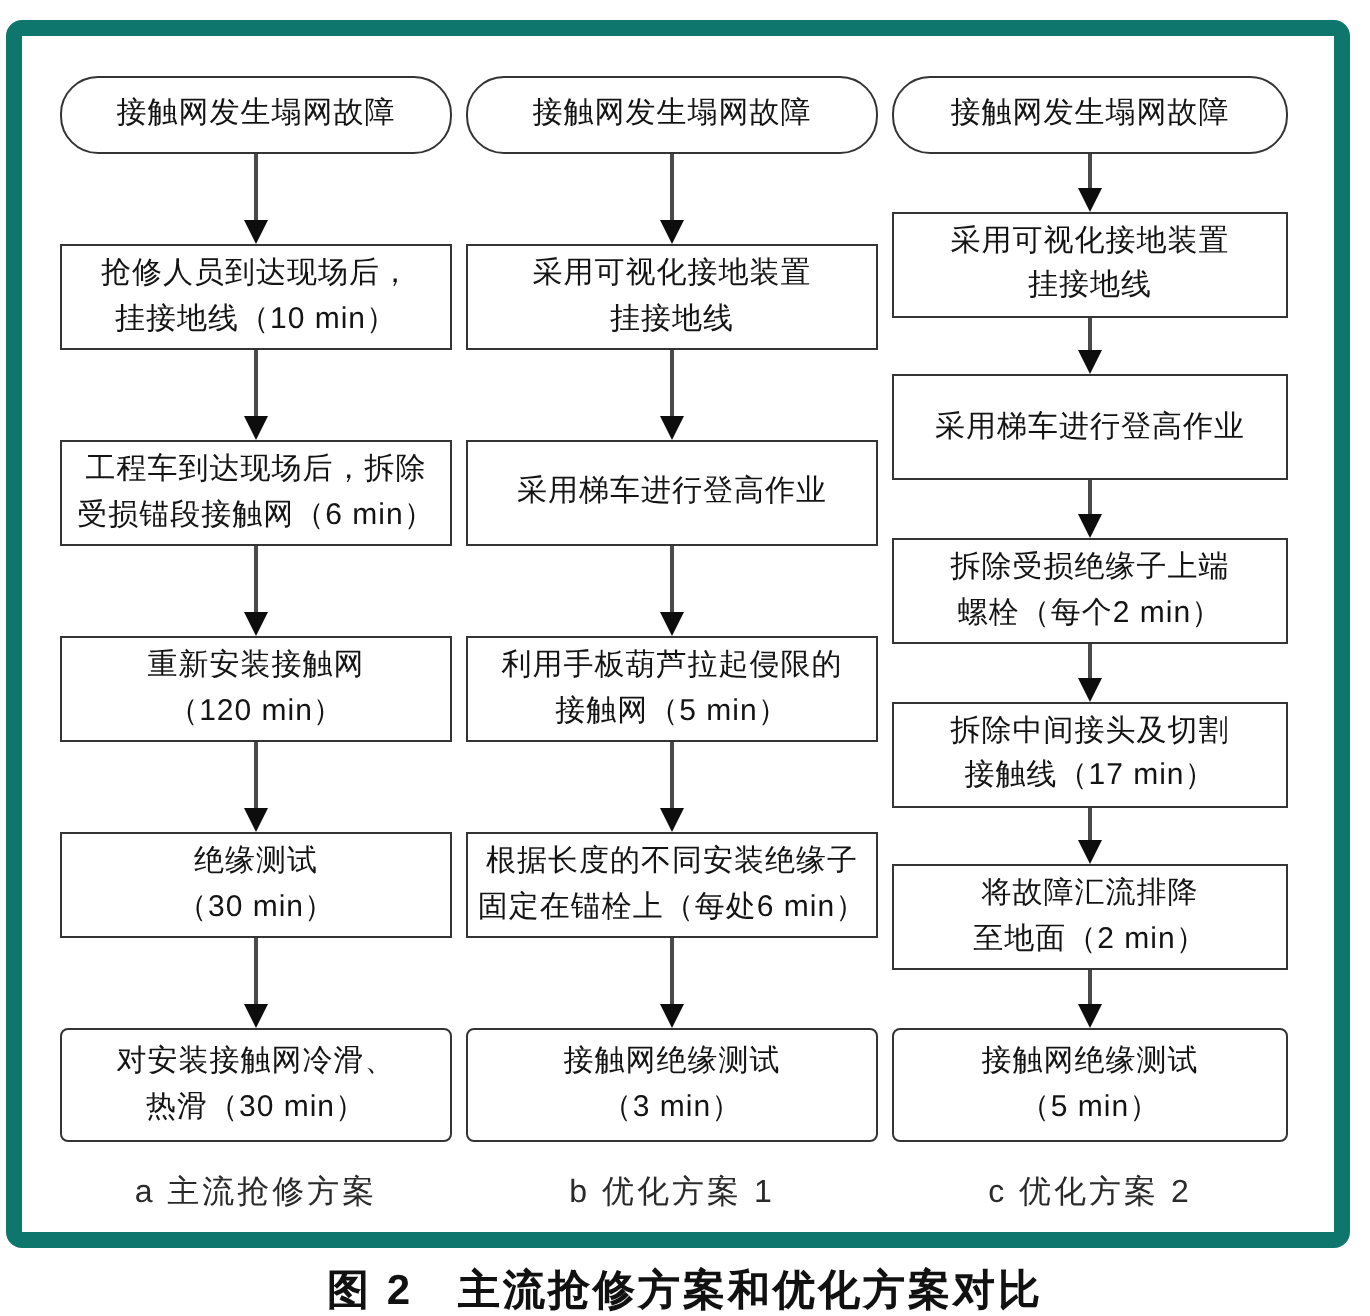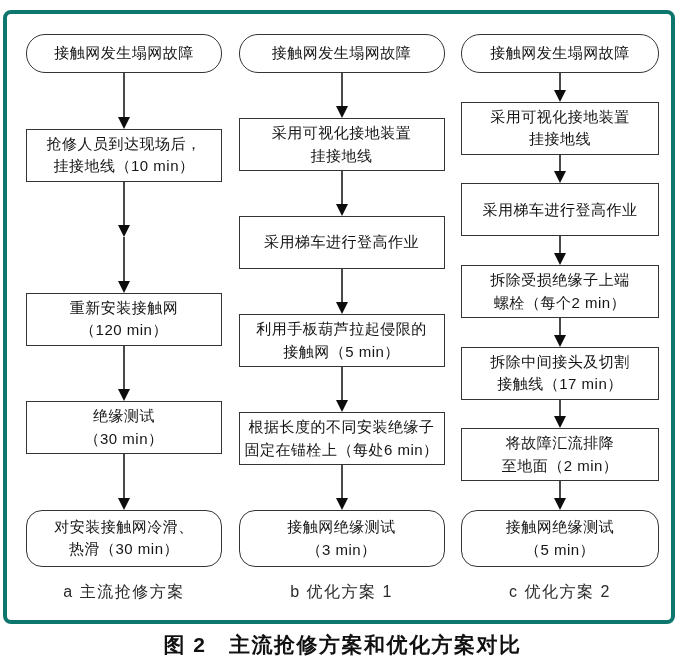--- a/index.html
+++ b/index.html
@@ -2,43 +2,43 @@
 <html><head>
 <meta charset="utf-8">
 <style>
   html,body{margin:0;padding:0;background:#ffffff;}
   .page{
     position:relative;width:685px;height:658px;background:#ffffff;
     font-family:"Liberation Sans",sans-serif;color:#1b1b1b;overflow:hidden;
   }
   .frame{
     position:absolute;left:3px;top:10px;width:672px;height:614px;
-    box-sizing:border-box;border:4px solid #0f766e;border-radius:8px;
+    box-sizing:border-box;border:8px solid #0f766e;border-radius:8px;
     display:flex;justify-content:space-between;
-    padding:20px 12px 0 19px;background:#ffffff;
+    padding:20px 23px 0 19px;background:#ffffff;
   }
   .col{display:flex;flex-direction:column;align-items:center;}
   .col-a{width:196px;}
   .col-b{width:206px;}
   .col-c{width:198px;}
   .flow-area{
     height:533px;width:100%;
     display:flex;flex-direction:column;align-items:stretch;
   }
   .node{
     box-sizing:border-box;background:#ffffff;border:1.6px solid #343434;
     display:flex;align-items:center;justify-content:center;
     text-align:center;flex:none;padding:1px 3px;
   }
   .node-text{
     white-space:pre-line;font-size:15px;line-height:1.5;
     letter-spacing:0.5px;color:#141414;
   }
   .node.process{min-height:53px;text-align:center;}
-  .node.terminal{border-radius:16px;}
+  .node.terminal{border-radius:4px;}
   .node.start{min-height:39px;border-radius:19px;}
   .node.end{min-height:57px;}
   .arrow{
     flex:1 1 auto;min-height:22px;
     display:flex;flex-direction:column;align-items:center;
   }
   .arrow-line{width:2px;flex:1 1 auto;background:#4a4a4a;}
   .arrow-head{
     width:0;height:0;flex:none;margin-top:-1px;
     border-left:6.5px solid transparent;
@@ -70,20 +70,24 @@
           <div class="arrow-head"></div>
         </div>
         <div class="node process">
           <span class="node-text">抢修人员到达现场后，
 挂接地线（10 min）</span>
         </div>
         <div class="arrow">
           <div class="arrow-line"></div>
           <div class="arrow-head"></div>
         </div>
+        <div class="node process">
+          <span class="node-text">工程车到达现场后，拆除
+受损锚段接触网（6 min）</span>
+        </div>
         <div class="arrow">
           <div class="arrow-line"></div>
           <div class="arrow-head"></div>
         </div>
         <div class="node process">
           <span class="node-text">重新安装接触网
 （120 min）</span>
         </div>
         <div class="arrow">
           <div class="arrow-line"></div>

